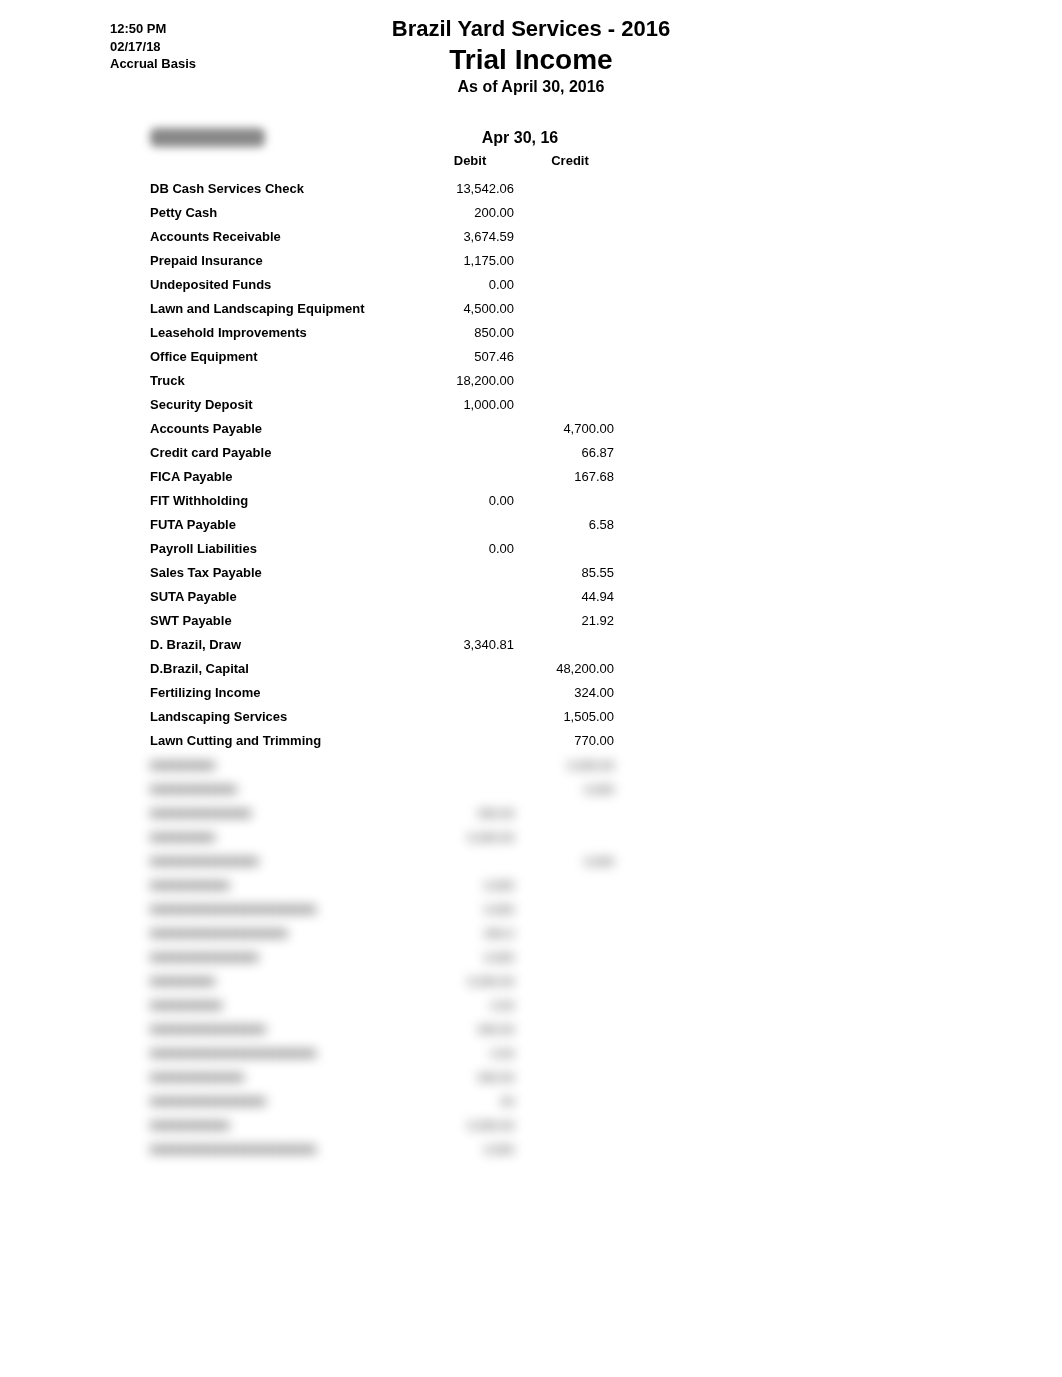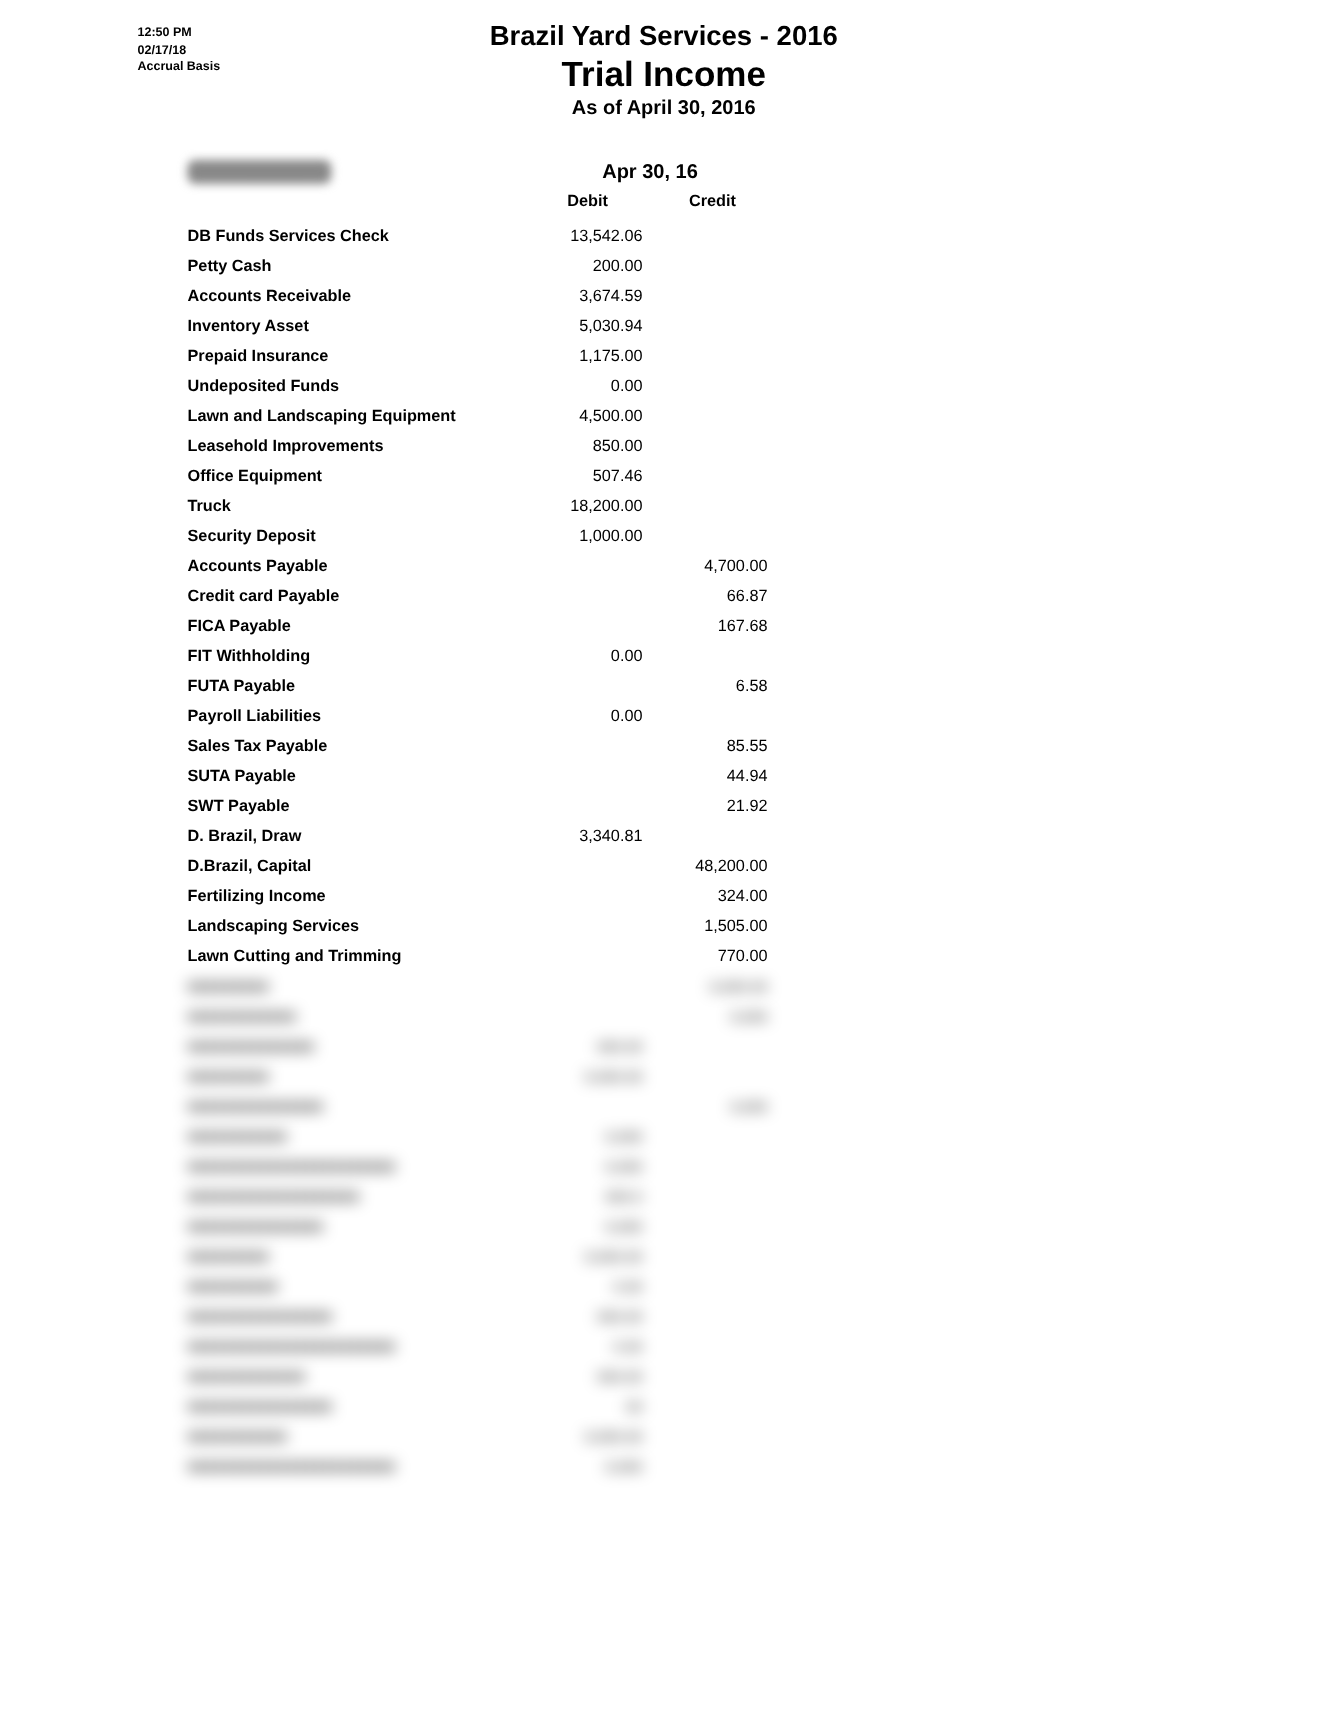--- a/index.html
+++ b/index.html
@@ -15,21 +15,21 @@
     padding: 10px 40px 40px 40px;
   }
   .header {
     position: relative;
     margin-bottom: 30px;
   }
   .header-left {
     position: absolute;
     top: 10px;
     left: 70px;
-    font-size: 10px;
+    font-size: 13px;
     font-weight: bold;
     line-height: 1.35;
   }
   .header-center {
     text-align: center;
     padding-top: 6px;
   }
   .header-center .company { font-size: 22px; font-weight: bold; }
   .header-center .report  { font-size: 28px; font-weight: bold; margin-top: 2px; }
   .header-center .asof    { font-size: 16px; font-weight: bold; margin-top: 2px; }
@@ -95,40 +95,35 @@
         </th>
       </tr>
       <tr class="sub-head">
         <th class="acct-col"></th>
         <th class="num-col">Debit</th>
         <th class="num-col">Credit</th>
       </tr>
     </thead>
     <tbody id="tbody">
         <tr class="row">
-          <td class="acct-col">DB Funds Services Check</td>
+          <td class="acct-col">DB Cash Services Check</td>
           <td class="num-col">13,542.06</td>
           <td class="num-col"></td>
         </tr>
         <tr class="row">
           <td class="acct-col">Petty Cash</td>
           <td class="num-col">200.00</td>
           <td class="num-col"></td>
         </tr>
         <tr class="row">
           <td class="acct-col">Accounts Receivable</td>
           <td class="num-col">3,674.59</td>
           <td class="num-col"></td>
         </tr>
         <tr class="row">
-          <td class="acct-col">Inventory Asset</td>
-          <td class="num-col">5,030.94</td>
-          <td class="num-col"></td>
-        </tr>
-        <tr class="row">
           <td class="acct-col">Prepaid Insurance</td>
           <td class="num-col">1,175.00</td>
           <td class="num-col"></td>
         </tr>
         <tr class="row">
           <td class="acct-col">Undeposited Funds</td>
           <td class="num-col">0.00</td>
           <td class="num-col"></td>
         </tr>
         <tr class="row">

